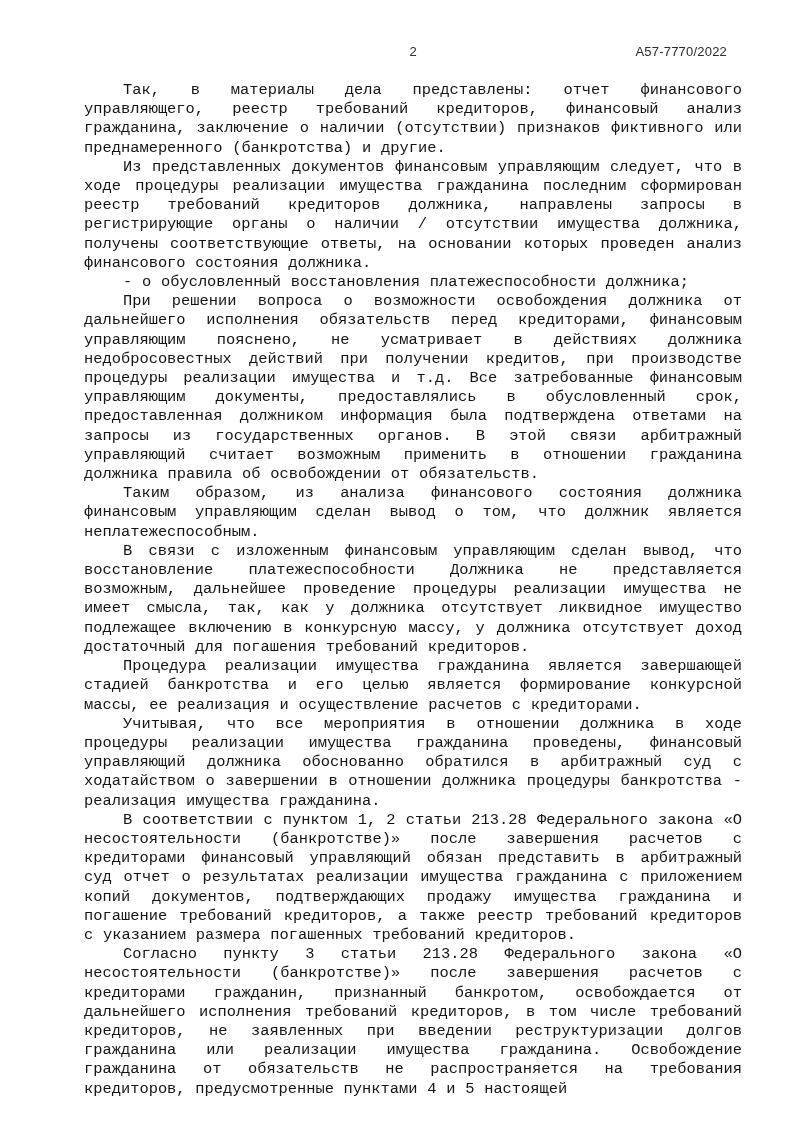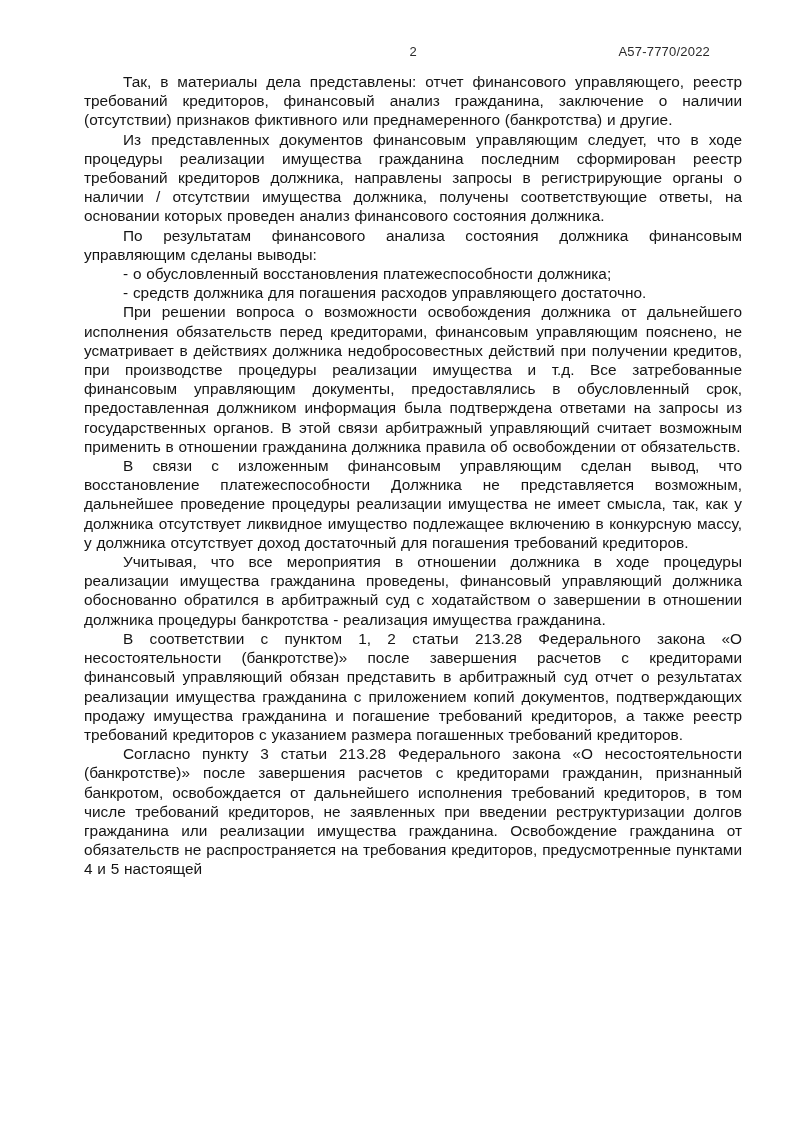--- a/index.html
+++ b/index.html
@@ -30,27 +30,27 @@
     color: #2a2a2a;
   }
   .page-num {
     position: absolute;
     left: 50%;
     transform: translateX(-50%);
     top: 0;
   }
   .case-num {
     position: absolute;
-    right: 32px;
+    right: 15px;
     top: 0;
     letter-spacing: 0.2px;
   }
   .content {
-    margin-top: 12px;
-    font-family: Liberation Sans, sans-serif;
+    margin-top: 21px;
+    font-family: Liberation Mono, monospace;
     font-size: 15.4px;
     line-height: 19.2px;
     color: #141414;
   }
   .content p {
     margin: 0;
     text-align: justify;
     text-indent: 39px;
     word-spacing: 0.5px;
   }
@@ -59,22 +59,22 @@
 <body>
 
 <div class="page">
   <div class="header">
     <span class="page-num">2</span>
     <span class="case-num">А57-7770/2022</span>
   </div>
   <div class="content">
     <p>Так, в материалы дела представлены: отчет финансового управляющего, реестр требований кредиторов, финансовый анализ гражданина, заключение о наличии (отсутствии) признаков фиктивного или преднамеренного (банкротства) и другие.</p>
     <p>Из представленных документов финансовым управляющим следует, что в ходе процедуры реализации имущества гражданина последним сформирован реестр требований кредиторов должника, направлены запросы в регистрирующие органы о наличии / отсутствии имущества должника, получены соответствующие ответы, на основании которых проведен анализ финансового состояния должника.</p>
-    <p>По результатам финансового анализа состояния должника финансовым управляющим сделаны выводы:</p>
     <p>- о обусловленный восстановления платежеспособности должника;</p>
-    <p>- средств должника для погашения расходов управляющего достаточно.</p>
     <p>При решении вопроса о возможности освобождения должника от дальнейшего исполнения обязательств перед кредиторами, финансовым управляющим пояснено, не усматривает в действиях должника недобросовестных действий при получении кредитов, при производстве процедуры реализации имущества и т.д. Все затребованные финансовым управляющим документы, предоставлялись в обусловленный срок, предоставленная должником информация была подтверждена ответами на запросы из государственных органов. В этой связи арбитражный управляющий считает возможным применить в отношении гражданина должника правила об освобождении от обязательств.</p>
+    <p>Таким образом, из анализа финансового состояния должника финансовым управляющим сделан вывод о том, что должник является неплатежеспособным.</p>
     <p>В связи с изложенным финансовым управляющим сделан вывод, что восстановление платежеспособности Должника не представляется возможным, дальнейшее проведение процедуры реализации имущества не имеет смысла, так, как у должника отсутствует ликвидное имущество подлежащее включению в конкурсную массу, у должника отсутствует доход достаточный для погашения требований кредиторов.</p>
+    <p>Процедура реализации имущества гражданина является завершающей стадией банкротства и его целью является формирование конкурсной массы, ее реализация и осуществление расчетов с кредиторами.</p>
     <p>Учитывая, что все мероприятия в отношении должника в ходе процедуры реализации имущества гражданина проведены, финансовый управляющий должника обоснованно обратился в арбитражный суд с ходатайством о завершении в отношении должника процедуры банкротства - реализация имущества гражданина.</p>
     <p>В соответствии с пунктом 1, 2 статьи 213.28 Федерального закона «О несостоятельности (банкротстве)» после завершения расчетов с кредиторами финансовый управляющий обязан представить в арбитражный суд отчет о результатах реализации имущества гражданина с приложением копий документов, подтверждающих продажу имущества гражданина и погашение требований кредиторов, а также реестр требований кредиторов с указанием размера погашенных требований кредиторов.</p>
     <p>Согласно пункту 3 статьи 213.28 Федерального закона «О несостоятельности (банкротстве)» после завершения расчетов с кредиторами гражданин, признанный банкротом, освобождается от дальнейшего исполнения требований кредиторов, в том числе требований кредиторов, не заявленных при введении реструктуризации долгов гражданина или реализации имущества гражданина. Освобождение гражданина от обязательств не распространяется на требования кредиторов, предусмотренные пунктами 4 и 5 настоящей</p>
   </div>
 </div>
 
 </body></html>

